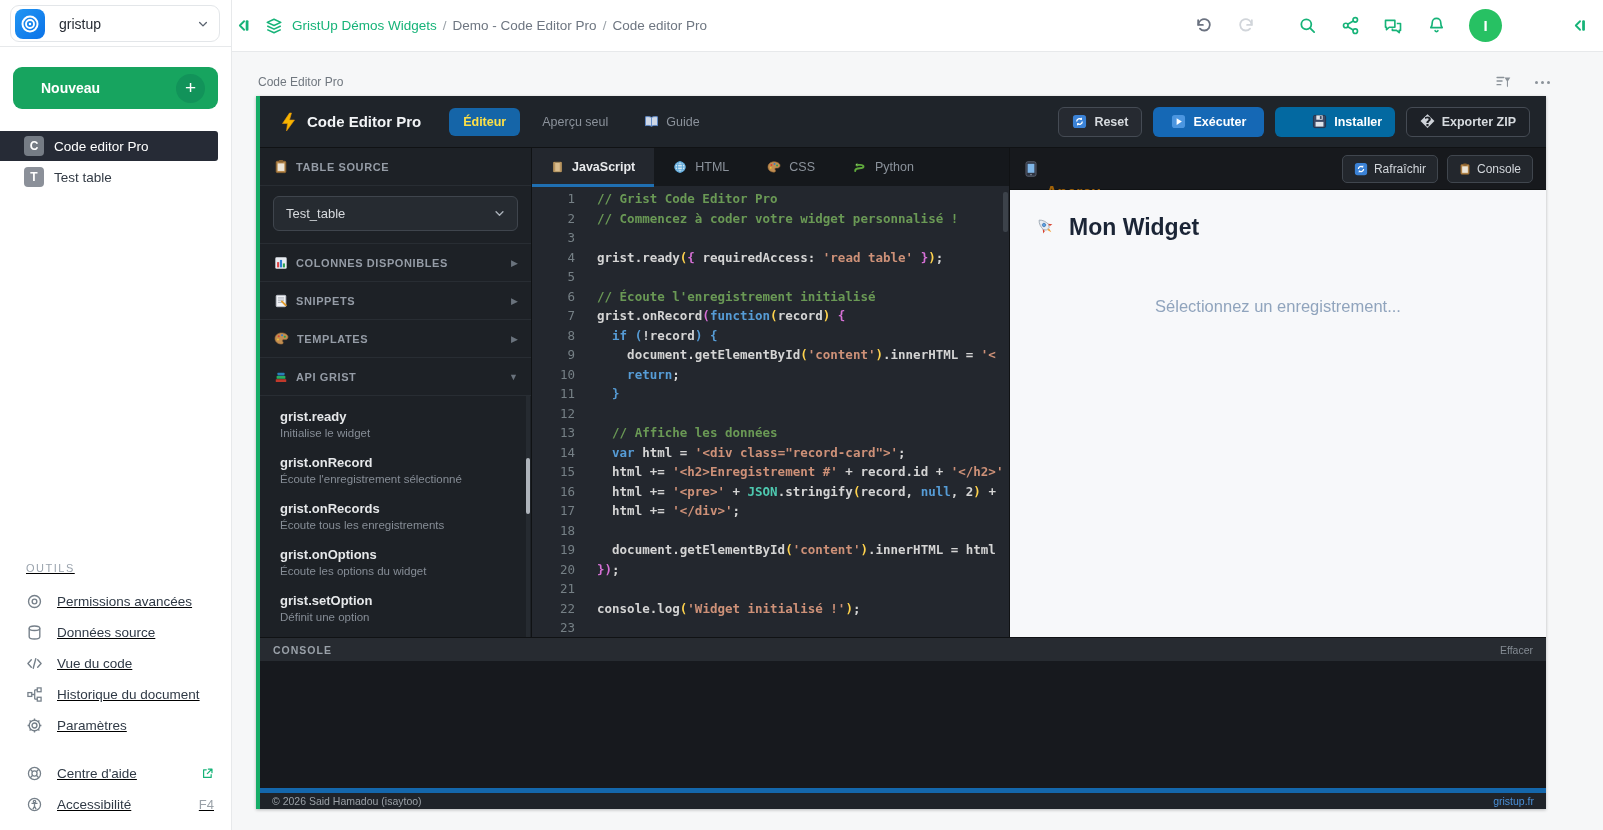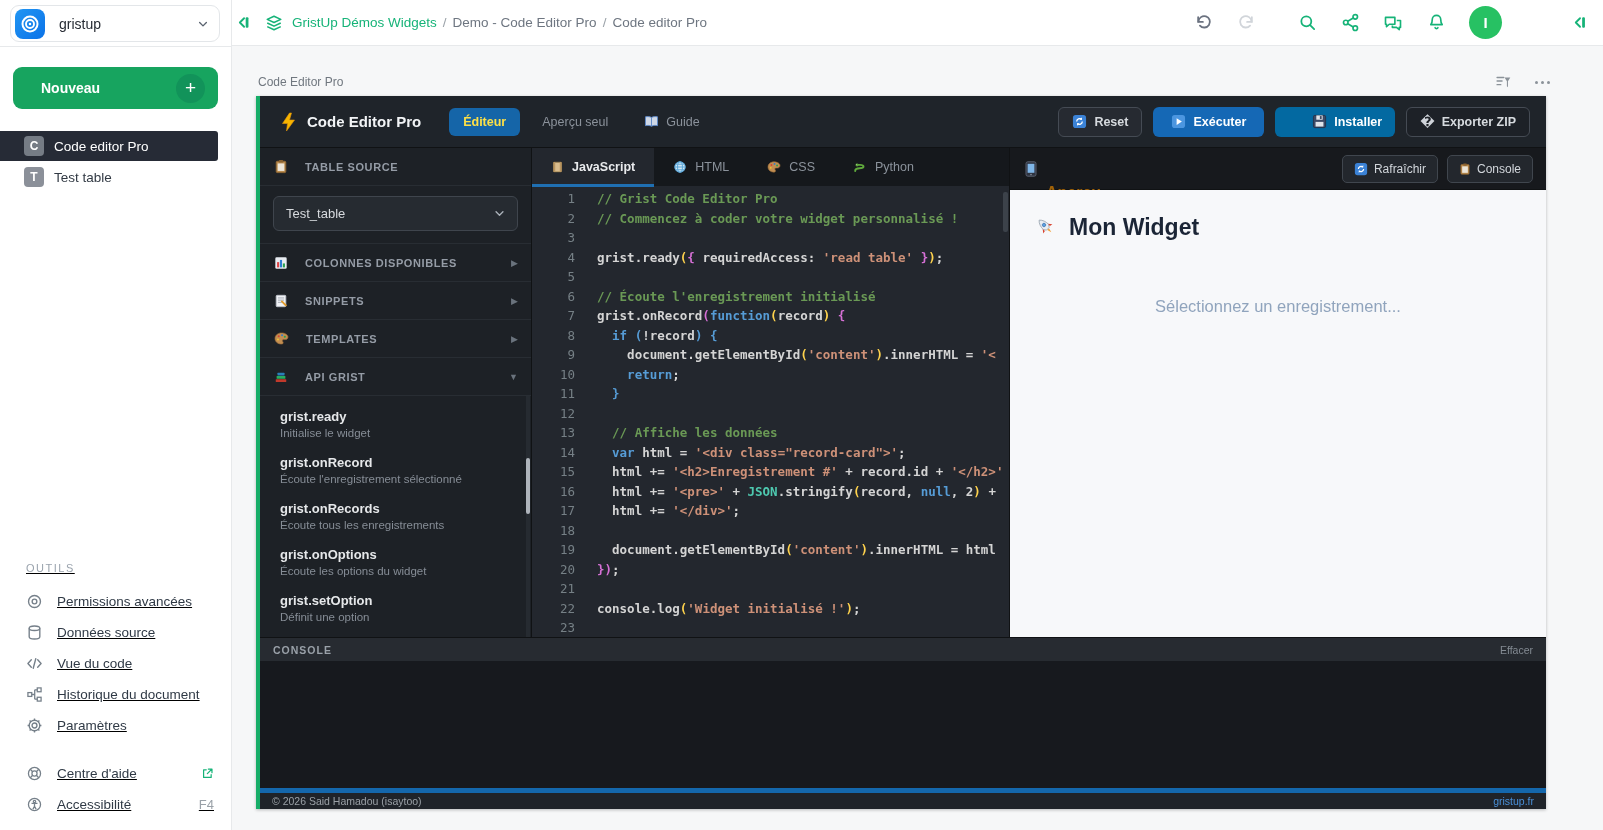--- a/index.html
+++ b/index.html
@@ -21,21 +21,21 @@
   .page-item.active { background:#262b36; }
   .page-item.active .plabel { color:#fff; }
   .side-bottom { position:absolute; left:0; bottom:10px; width:232px;text-decoration:underline; }
   .tools-heading { font-size:11px; letter-spacing:1.5px; color:#9aa3ad; margin:0 0 12px 26px; }
   .tool-item { height:31px; display:flex; align-items:center; padding:0 18px 0 26px; cursor:pointer; font-size:13.5px; color:#303a46; }
   .tool-item .ticon { width:17px; height:17px; margin-right:14px; flex:0 0 auto; display:flex; }
   .tool-item .tsuffix { margin-left:auto; color:#9aa1a8; font-size:13px; }
   .tool-gap { height:17px; }
 
   
-  .topbar { position:absolute; left:232px; top:0; width:1371px; height:46px; background:#fff; border-bottom:1px solid #e7e9eb; display:flex; align-items:center; z-index:4; }
+  .topbar { position:absolute; left:232px; top:0; width:1371px; height:52px; background:#fff; border-bottom:1px solid #e7e9eb; display:flex; align-items:center; z-index:4; }
   .crumbs { display:flex; align-items:center; margin-left:12px; font-size:13.5px; }
   .crumb-site { color:#16b378; margin-left:8px; cursor:pointer; }
   .crumb-sep { color:#9aa1a8; margin:0 6px; }
   .crumb-gray { color:#6e7681; }
   .top-icons { margin-left:auto; display:flex; align-items:center; gap:23px; margin-right:14px; }
   .tico { width:20px; height:20px; display:flex; align-items:center; justify-content:center; cursor:pointer; }
   .avatar { width:33px; height:33px; border-radius:50%; background:#27c163; color:#fff; font-size:15px; font-weight:bold; display:flex; align-items:center; justify-content:center; cursor:pointer; }
   .right-collapse { margin-left:44px; }
 
   
@@ -57,21 +57,21 @@
   .act-reset { background:#262a31; border:1px solid #454b54; color:#d6dade; }
   .act-run { background:#1568b5; color:#fff; padding:0 18px; }
   .act-install { background:#0369a1; color:#fff;padding-left:37px; }
   .act-export { background:#1d2127; border:1px solid #454b54; color:#d6dade; }
 
   .w-body { height:489px; display:flex; }
 
   
   .panel { width:272px; background:#1d2126; border-right:1px solid #101214; display:flex; flex-direction:column; }
   .sec-head { height:38px; border-bottom:1px solid #282d33; display:flex; align-items:center; padding:0 14px; cursor:pointer; position:relative; flex:0 0 auto; }
-  .sec-head .slabel { font-size:11px; font-weight:bold; letter-spacing:.6px; color:#959ca6; margin-left:17px; }
+  .sec-head .slabel { font-size:11px; font-weight:bold; letter-spacing:.6px; color:#959ca6; margin-left:8px; }
   .sec-head .arrow { position:absolute; right:13px; color:#6a737d; font-size:9px; }
   .dd-wrap { padding:10px 13px 12px 13px; border-bottom:1px solid #282d33; flex:0 0 auto; }
   .dropdown { height:35px; background:#262b31; border:1px solid #3f454d; border-radius:6px; display:flex; align-items:center; padding:0 12px; cursor:pointer; }
   .dropdown .dval { color:#d7dade; font-size:13px; flex:1; }
   .api-list { position:relative; flex:1; overflow:hidden; padding:12px 0 0 20px; }
   .api-item { margin-bottom:13px; cursor:pointer; }
   .api-name { color:#e6e8ea; font-size:13px; font-weight:bold; line-height:17px; }
   .api-desc { color:#868d96; font-size:11.5px; line-height:15px; margin-top:1px; }
   .panel-track { position:absolute; right:1px; top:0; bottom:0; width:4px; background:#262b31; }
   .panel-thumb { position:absolute; right:1px; top:62px; height:56px; width:4px; background:#aeb4bb; border-radius:2px; cursor:pointer; }

